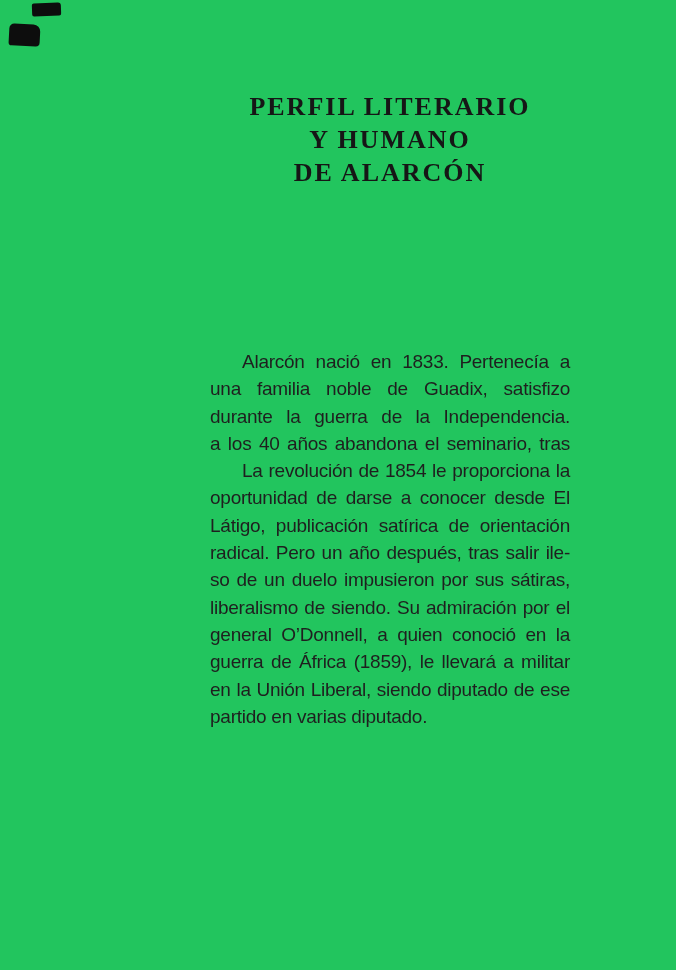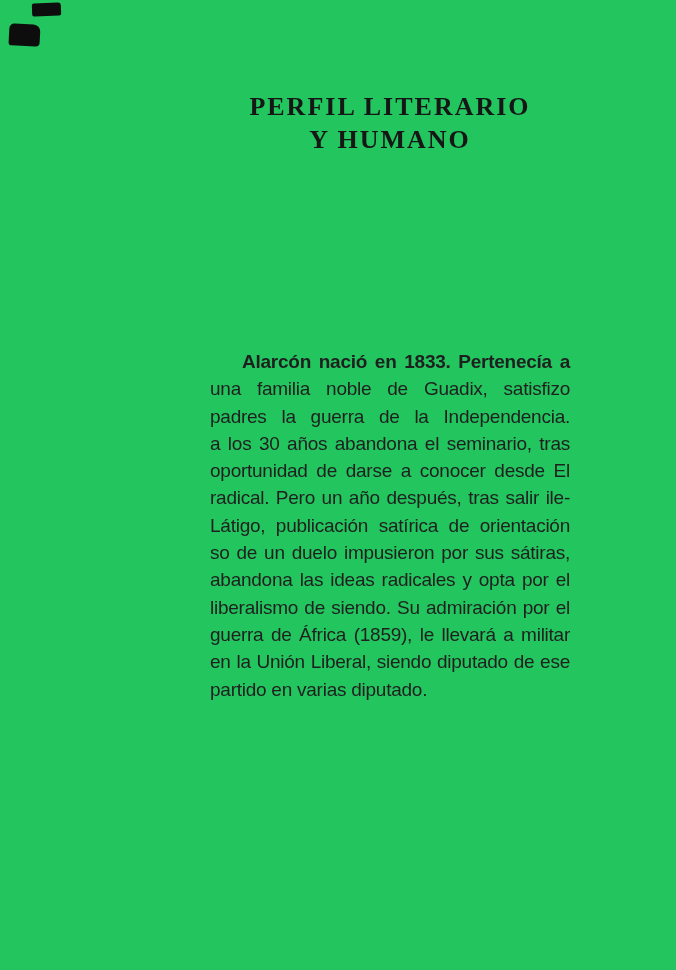--- a/index.html
+++ b/index.html
@@ -58,49 +58,50 @@
   .ln {
     text-align: justify;
     text-align-last: justify;
     white-space: normal;
   }
   .ln.last {
     text-align-last: left;
   }
   .ln.indent {
     text-indent: 32px;
-    font-weight: bold;
   }
 </style>
 </head>
 <body>
 
 <div class="page">
 
   <div class="mark mark-a"></div>
   <div class="mark mark-b"></div>
 
   <div class="chapter-title">
     <div>PERFIL LITERARIO</div>
     <div>Y HUMANO</div>
+    <div>DE ALARCÓN</div>
   </div>
 
   <div class="body-text">
     <div>
       <div class="ln indent">Alarcón nació en 1833. Pertenecía a</div>
       <div class="ln">una familia noble de Guadix, satisfizo</div>
-      <div class="ln">padres la guerra de la Independencia.</div>
-      <div class="ln">a los 30 años abandona el seminario, tras</div>
+      <div class="ln">durante la guerra de la Independencia.</div>
+      <div class="ln">a los 40 años abandona el seminario, tras</div>
     </div>
     <div>
+      <div class="ln indent">La revolución de 1854 le proporciona la</div>
       <div class="ln">oportunidad de darse a conocer desde El</div>
+      <div class="ln">Látigo, publicación satírica de orientación</div>
       <div class="ln">radical. Pero un año después, tras salir ile-</div>
-      <div class="ln">Látigo, publicación satírica de orientación</div>
       <div class="ln">so de un duelo impusieron por sus sátiras,</div>
-      <div class="ln">abandona las ideas radicales y opta por el</div>
       <div class="ln">liberalismo de siendo. Su admiración por el</div>
+      <div class="ln">general O’Donnell, a quien conoció en la</div>
       <div class="ln">guerra de África (1859), le llevará a militar</div>
       <div class="ln">en la Unión Liberal, siendo diputado de ese</div>
       <div class="ln last">partido en varias diputado.</div>
     </div>
   </div>
 
 </div>
 
 </body></html>

